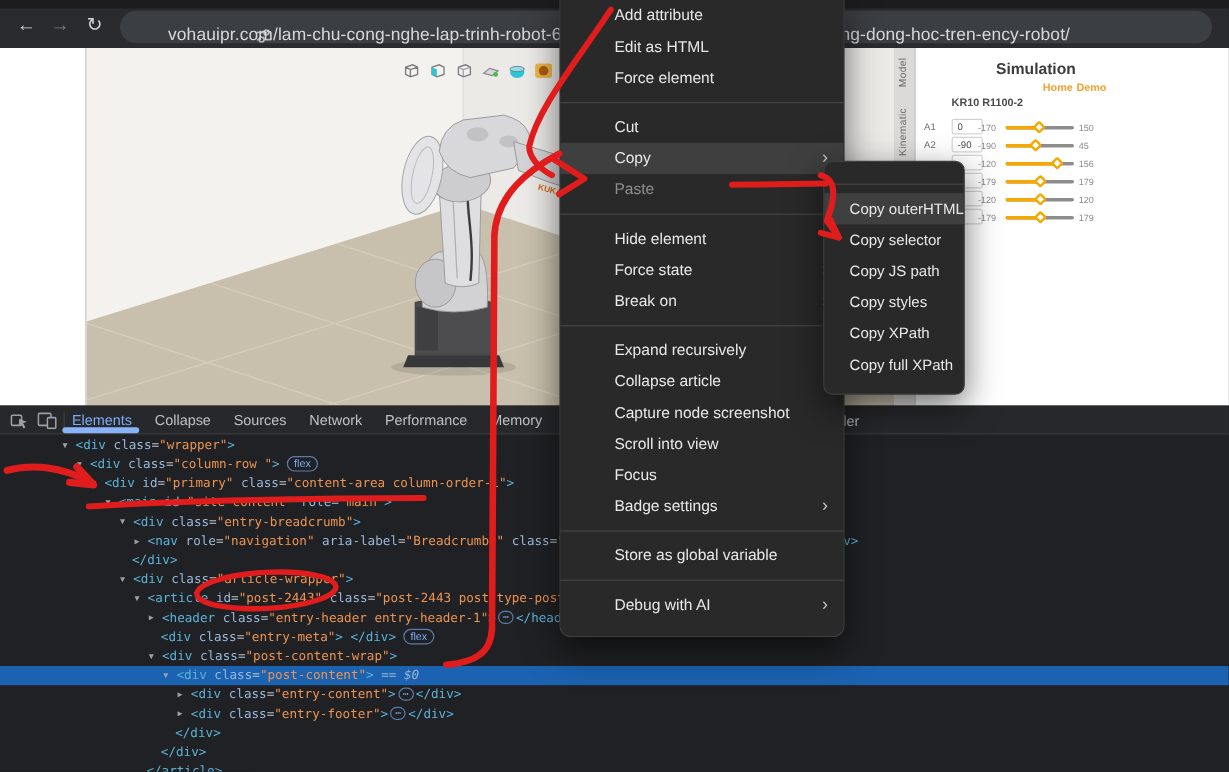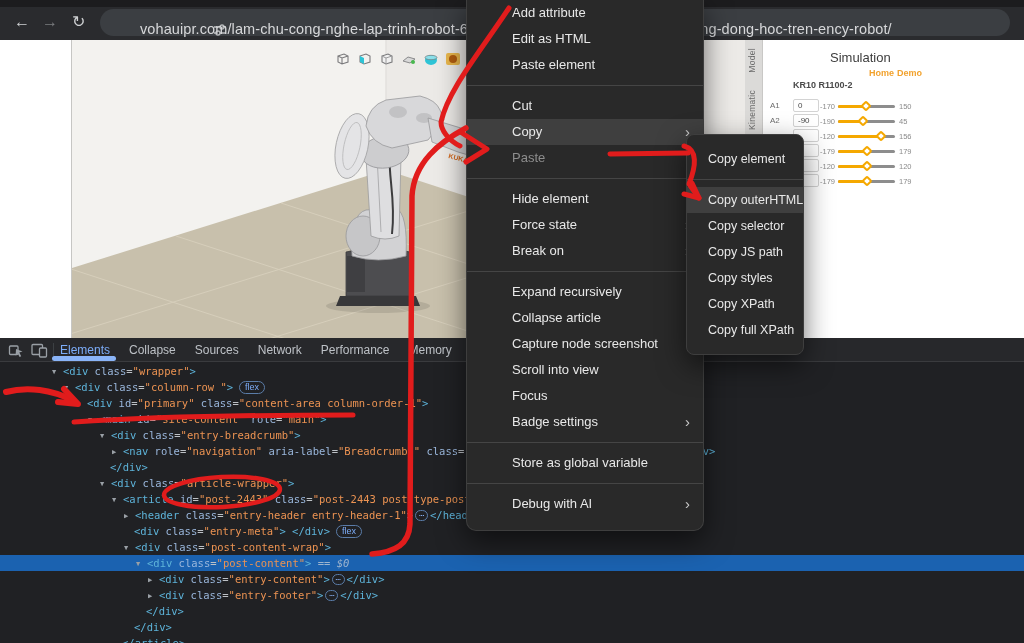--- a/index.html
+++ b/index.html
@@ -24,29 +24,29 @@
   #scene { position:absolute; left:0; top:0; width:1024px; height:298px; }
   #vtoolbar { position:absolute; left:334px; top:10px; display:flex; gap:5px; }
   .vicon { width:17px; height:17px; display:flex; align-items:center; justify-content:center; }
 
   
   #rightpanel { position:absolute; left:745px; top:0; width:279px; height:298px; background:#ffffff; }
   #tabstrip { position:absolute; left:0; top:0; width:18px; height:298px; background:#dbdad8;
               border-right:1px solid #c9c8c6; }
   .vtab { position:absolute; left:2px; writing-mode:vertical-rl; transform:rotate(180deg);
           font-size:8.5px; color:#6b6b6b; letter-spacing:.3px; }
-  #simtitle { position:absolute; left:85px; top:10px; font-size:13px; font-weight:normal; color:#3c3c3c; }
+  #simtitle { position:absolute; left:85px; top:10px; font-size:13px; font-weight:bold; color:#3c3c3c; }
   #robotname { position:absolute; left:48px; top:40px; font-size:9px; font-weight:bold; color:#4a4a4a; }
   .panellink { position:absolute; top:28px; font-size:9px; font-weight:bold; color:#f2a22d; }
   .axisrow { position:absolute; left:0; width:279px; height:14px; }
   .axlabel { position:absolute; left:25px; top:2px; font-size:8px; color:#6d6d6d; }
   .axinput { position:absolute; left:48px; top:0; width:26px; height:13px; border:1px solid #d3d3d3;
              border-radius:2px; background:#fff; font-size:8px; color:#4a4a4a; padding-left:4px;
              font-family:"Liberation Sans",sans-serif; }
-  .axmin { position:absolute; left:70px; top:2.5px; width:20px; text-align:right; font-size:7.5px; color:#8a8a8a; }
+  .axmin { position:absolute; left:70px; top:2.5px; width:20px; text-align:left; font-size:7.5px; color:#8a8a8a; }
   .axmax { position:absolute; left:154px; top:2.5px; font-size:7.5px; color:#8a8a8a; }
   .axtrack { position:absolute; left:93px; top:6px; width:57px; height:3px; background:#8d8d8d; border-radius:2px; }
   .axfill  { position:absolute; left:0; top:0; height:3px; background:#f5a800; border-radius:2px; }
   .axhandle{ position:absolute; top:-3px; width:8px; height:8px; background:#fff; border:2px solid #f5a800;
              transform:rotate(45deg); border-radius:2px; }
 
   
   #devtools { position:absolute; left:0; top:338px; width:1024px; height:305px; background:#202124; }
   #dtbar { position:absolute; left:0; top:0; width:1024px; height:24px; background:#27282b;
            border-bottom:1px solid #3a3b3e; }
@@ -310,21 +310,21 @@
         <div class="trow" style="padding-left: 148px;"><span class="sg-a">▶</span><span class="sg-t">&lt;div</span><span class="sg-n"> class</span><span class="sg-p">=</span><span class="sg-v">"entry-footer"</span><span class="sg-t">&gt;</span><span class="sg-d">⋯</span><span class="sg-t">&lt;/div&gt;</span></div>
         <div class="trow" style="padding-left: 146px;"><span class="sg-t">&lt;/div&gt;</span></div>
         <div class="trow" style="padding-left: 134px;"><span class="sg-t">&lt;/div&gt;</span></div>
         <div class="trow" style="padding-left: 122px;"><span class="sg-t">&lt;/article&gt;</span></div>
       </div>
   </div>
 
   <div id="mainmenu" class="ctxmenu">
       <div class="mi">Add attribute</div>
       <div class="mi">Edit as HTML</div>
-      <div class="mi">Paste element</div>
+      <div class="mi">Force element</div>
       <div class="msep"></div>
       <div class="mi">Cut</div>
       <div class="mi hl">Copy<span class="chev">›</span></div>
       <div class="mi dis">Paste</div>
       <div class="msep"></div>
       <div class="mi">Hide element</div>
       <div class="mi">Force state<span class="chev">›</span></div>
       <div class="mi">Break on<span class="chev">›</span></div>
       <div class="msep"></div>
       <div class="mi">Expand recursively</div>
@@ -332,21 +332,20 @@
       <div class="mi">Capture node screenshot</div>
       <div class="mi">Scroll into view</div>
       <div class="mi">Focus</div>
       <div class="mi">Badge settings<span class="chev">›</span></div>
       <div class="msep"></div>
       <div class="mi">Store as global variable</div>
       <div class="msep"></div>
       <div class="mi">Debug with AI<span class="chev">›</span></div>
     </div>
   <div id="submenu" class="ctxmenu">
-      <div class="mi">Copy element</div>
       <div class="msep"></div>
       <div class="mi hl">Copy outerHTML</div>
       <div class="mi">Copy selector</div>
       <div class="mi">Copy JS path</div>
       <div class="mi">Copy styles</div>
       <div class="mi">Copy XPath</div>
       <div class="mi">Copy full XPath</div>
     </div>
 
   <svg id="anno" viewBox="0 0 1024 643">

